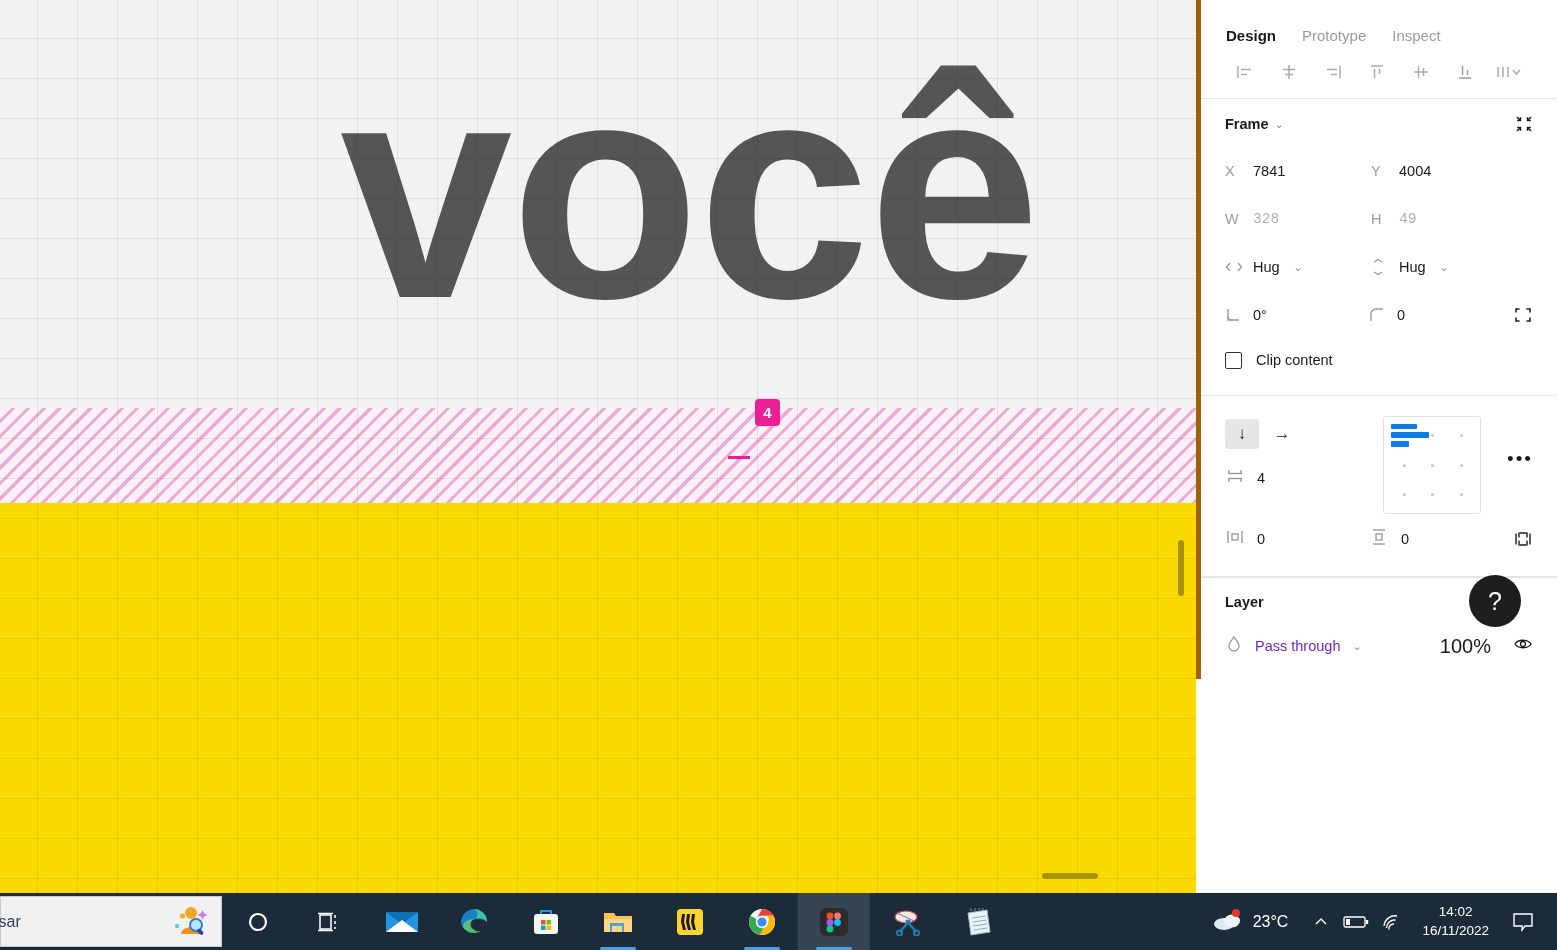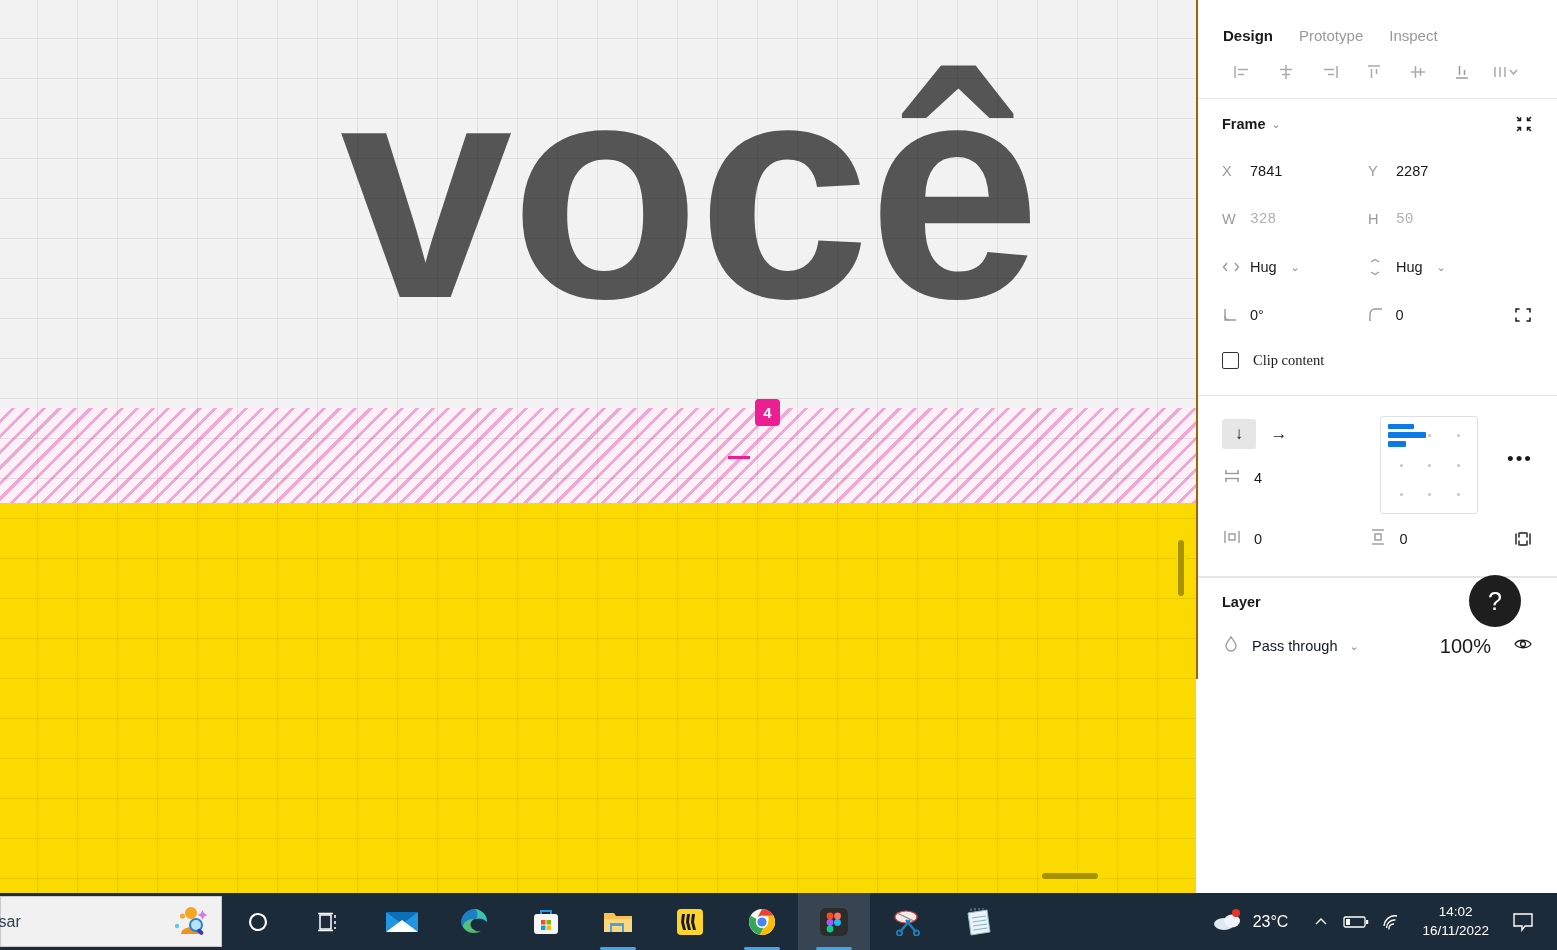--- a/index.html
+++ b/index.html
@@ -93,21 +93,21 @@
     border: 2px solid #fada00;
     border-radius: 6px;
     z-index: 8;
   }
 
   
   .panel {
     position: absolute; left: 1196px; top: 0;
     width: 361px; height: 679px;
     background: #ffffff;
-    border-left: 2px solid #a16207;
+    border-left: 5px solid #a16207;
     overflow: hidden;
   }
   .panel-tabs {
     display: flex; align-items: center;
     gap: 26px;
     padding: 18px 0 0 25px;
     height: 52px;
   }
   .panel-tab {
     font-size: 15px; color: #9a9a9a; cursor: pointer;
@@ -149,21 +149,21 @@
   }
   .field .lbl {
     width: 18px; color: #9a9a9a; font-size: 14.5px;
     display: flex; align-items: center; justify-content: flex-start;
   }
   .field .val { font-size: 14.5px; color: #1a1a1a; }
   .field .val.dim { color: #b0b0b0; font-family: Liberation Mono, monospace; }
   .field .chev { color: #8a8a8a; font-size: 11px; margin-left: 4px; }
   .trail { margin-left: auto; display:flex; align-items:center; }
 
-  .checkrow { display: flex; align-items: center; gap: 14px; height: 42px; font-family: Liberation Serif, serif; }
+  .checkrow { display: flex; align-items: center; gap: 14px; height: 42px; }
   .checkbox {
     width: 17px; height: 17px;
     border: 1.6px solid #333; border-radius: 2px; background: #fff;
   }
   .checkrow .ctext { font-size: 14.5px; color: #1a1a1a; }
 
   
   .al-body { display: flex; align-items: flex-start; }
   .al-left { width: 150px; }
   .al-dirrow { display: flex; align-items: center; gap: 6px; height: 44px; }
@@ -190,21 +190,21 @@
   .pad-item { display: flex; align-items: center; gap: 12px; width: 146px; }
   .pad-item .val { font-size: 14.5px; color: #1a1a1a; }
 
   .layergrid-row {
     display: flex; align-items: center; justify-content: space-between;
     height: 40px;
   }
   .layergrid-row .t { font-size: 14.5px; color: #8a8a8a; }
 
   .blend-row { display: flex; align-items: center; height: 44px; gap: 12px; }
-  .blend-row .bval { font-size: 14.5px; color: #0f172a; }
+  .blend-row .bval { font-size: 14.5px; color: #6d28d9; }
   .opacity { margin-left: auto; font-size: 20px; color: #1a1a1a; }
 
   .help-fab {
     position: absolute; right: 36px; bottom: 52px;
     width: 52px; height: 52px; border-radius: 50%;
     background: #1e1e1e; color: #fff;
     display: flex; align-items: center; justify-content: center;
     font-size: 25px; cursor: pointer; z-index: 40;
   }
 
@@ -370,32 +370,32 @@
         </div>
       </div>
 
       <div class="row">
         <div class="field">
           <span class="lbl">X</span>
           <span class="val">7841</span>
         </div>
         <div class="field">
           <span class="lbl">Y</span>
-          <span class="val">2287</span>
+          <span class="val">4004</span>
         </div>
       </div>
 
       <div class="row">
         <div class="field">
           <span class="lbl">W</span>
           <span class="val dim">328</span>
         </div>
         <div class="field">
           <span class="lbl">H</span>
-          <span class="val dim">50</span>
+          <span class="val dim">49</span>
         </div>
       </div>
 
       <div class="row">
         <div class="field">
           <span class="lbl">
             <svg width="18" height="14" viewBox="0 0 18 14">
                 <g stroke="#9a9a9a" stroke-width="1.4" fill="none">
               <polyline points="5,3 1.5,7 5,11"></polyline>
                   <polyline points="13,3 16.5,7 13,11"></polyline>

